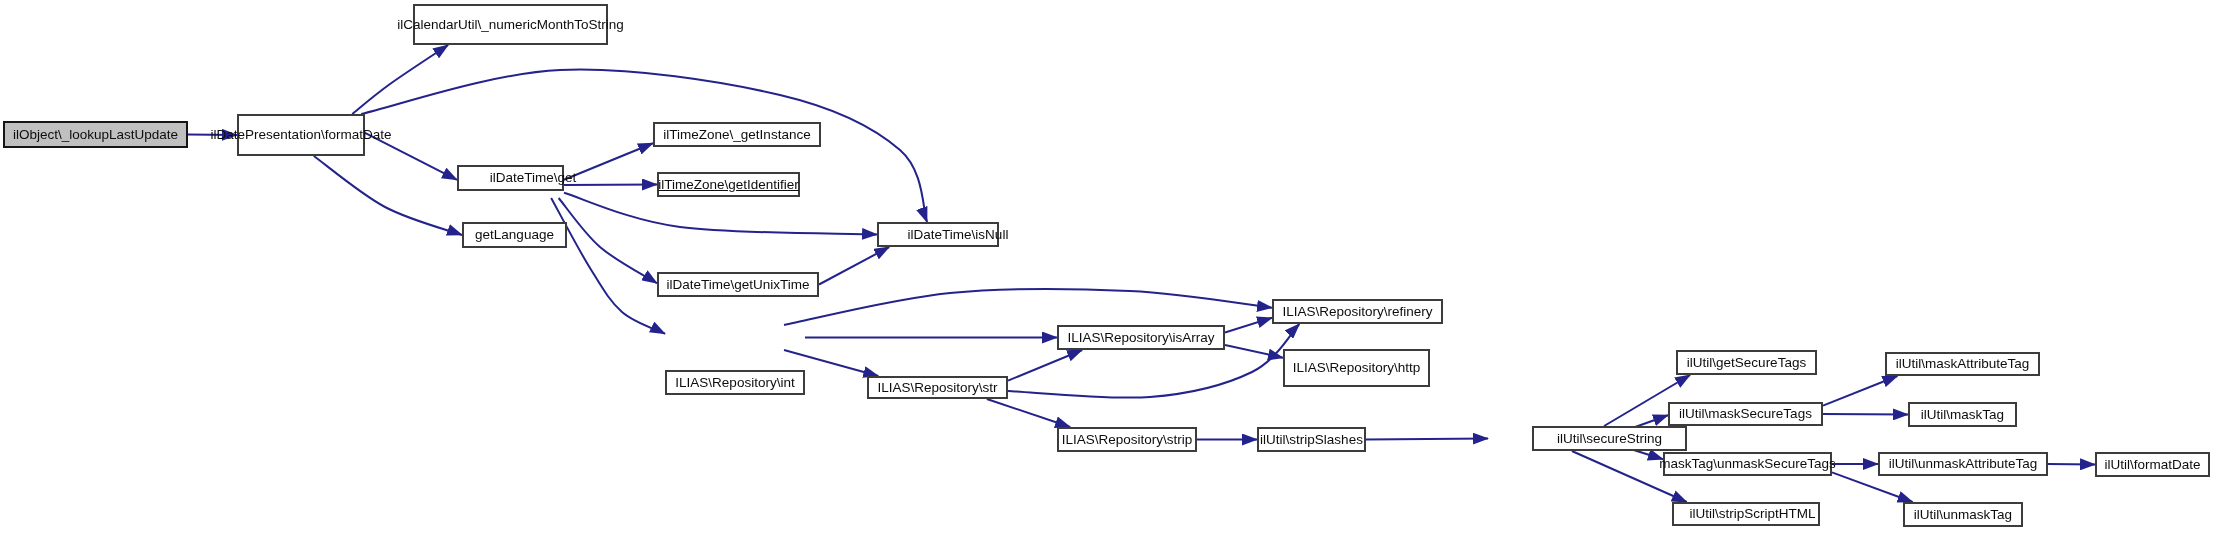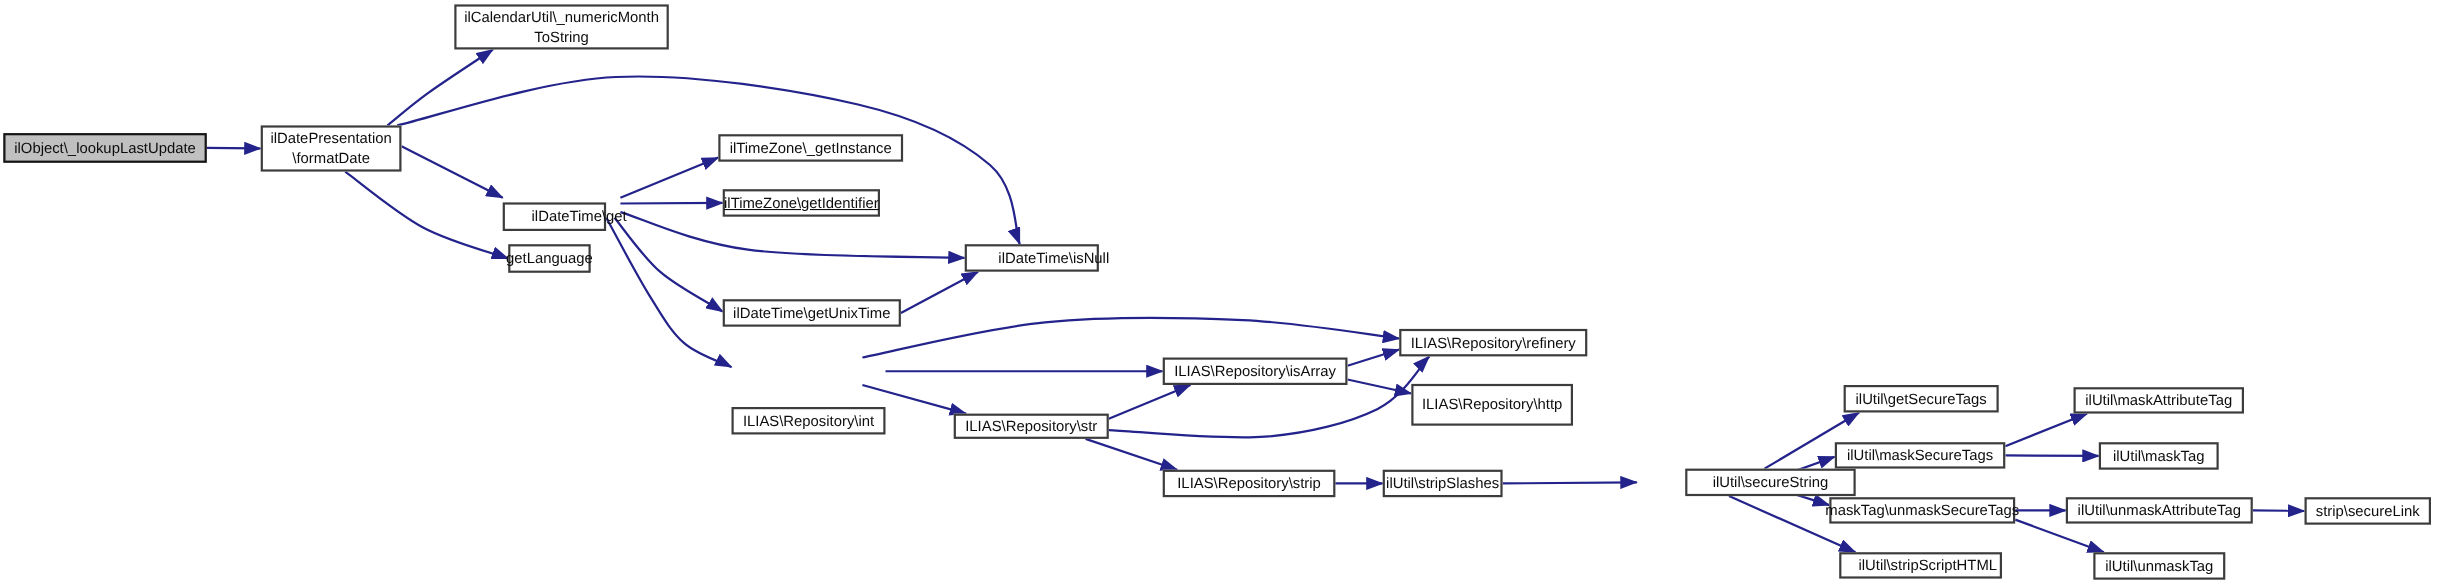--- a/index.html
+++ b/index.html
@@ -7,21 +7,21 @@
     position:relative;
     width:2216px;height:534px;
     background:#ffffff;
     font-family:"Liberation Sans",sans-serif;
     overflow:hidden;
   }
   #edges-svg{position:absolute;left:0;top:0;width:2216px;height:534px;}
   .edge{fill:none;stroke:var(--edge-color,#23238b);stroke-width:2;}
   .node{
     position:absolute;
-    display:flex;flex-direction:column;align-items:center;justify-content:center;
+    display:flex;flex-direction:row;align-items:center;justify-content:center;
     background:#ffffff;
     border:2px solid var(--border-color,#3c3c3c);
     box-sizing:border-box;
     font-size:13.5px;color:#0d0d0d;
     white-space:nowrap;line-height:1.3;
     text-align:center;
     cursor:pointer;
   }
   .node.highlight{background:var(--highlight-fill,#c0c0c0);border-color:#151515;}
   .lbl{display:block;pointer-events:none;}
@@ -74,24 +74,24 @@
         <span class="lbl">ilObject\_lookupLastUpdate</span>
       </div>
       <div class="node" style="left: 237px; top: 114px; width: 128px; height: 42px;">
         <span class="lbl">ilDatePresentation</span>
         <span class="lbl">\formatDate</span>
       </div>
       <div class="node" style="left: 413px; top: 4px; width: 195px; height: 41px;">
         <span class="lbl">ilCalendarUtil\_numericMonth</span>
         <span class="lbl">ToString</span>
       </div>
-      <div class="node" style="left: 457px; top: 184px; width: 94px; height: 26px; padding-left: 45px;">
+      <div class="node" style="left: 457px; top: 165px; width: 107px; height: 26px; padding-left: 45px;">
         <span class="lbl">ilDateTime\get</span>
       </div>
-      <div class="node" style="left: 462px; top: 222px; width: 75px; height: 26px;">
+      <div class="node" style="left: 462px; top: 222px; width: 105px; height: 26px;">
         <span class="lbl">getLanguage</span>
       </div>
       <div class="node" style="left: 653px; top: 122px; width: 168px; height: 25px;">
         <span class="lbl">ilTimeZone\_getInstance</span>
       </div>
       <div class="node" style="left: 657px; top: 172px; width: 143px; height: 25px; text-decoration: underline;">
         <span class="lbl">ilTimeZone\getIdentifier</span>
       </div>
       <div class="node" style="left: 877px; top: 222px; width: 122px; height: 25px; padding-left: 40px;">
         <span class="lbl">ilDateTime\isNull</span>
@@ -107,21 +107,21 @@
       </div>
       <div class="node" style="left: 1057px; top: 325px; width: 168px; height: 25px;">
         <span class="lbl">ILIAS\Repository\isArray</span>
       </div>
       <div class="node" style="left: 1272px; top: 299px; width: 171px; height: 25px; text-align: right;">
         <span class="lbl">ILIAS\Repository\refinery</span>
       </div>
       <div class="node" style="left: 1283px; top: 349px; width: 147px; height: 38px;">
         <span class="lbl">ILIAS\Repository\http</span>
       </div>
-      <div class="node" style="left: 1057px; top: 427px; width: 157px; height: 25px;">
+      <div class="node" style="left: 1057px; top: 427px; width: 140px; height: 25px;">
         <span class="lbl">ILIAS\Repository\strip</span>
       </div>
       <div class="node" style="left: 1257px; top: 427px; width: 109px; height: 25px;">
         <span class="lbl">ilUtil\stripSlashes</span>
       </div>
       <div class="node" style="left: 1532px; top: 426px; width: 155px; height: 25px;">
         <span class="lbl">ilUtil\secureString</span>
       </div>
       <div class="node" style="left: 1676px; top: 350px; width: 141px; height: 25px;">
         <span class="lbl">ilUtil\getSecureTags</span>
@@ -138,19 +138,19 @@
       <div class="node" style="left: 1885px; top: 352px; width: 155px; height: 24px;">
         <span class="lbl">ilUtil\maskAttributeTag</span>
       </div>
       <div class="node" style="left: 1908px; top: 402px; width: 109px; height: 25px;">
         <span class="lbl">ilUtil\maskTag</span>
       </div>
       <div class="node" style="left: 1878px; top: 452px; width: 170px; height: 24px;">
         <span class="lbl">ilUtil\unmaskAttributeTag</span>
       </div>
       <div class="node" style="left: 2095px; top: 452px; width: 115px; height: 25px;">
-        <span class="lbl">strip\secureLink</span>
+        <span class="lbl">ilUtil\formatDate</span>
       </div>
       <div class="node" style="left: 1903px; top: 502px; width: 120px; height: 25px;">
         <span class="lbl">ilUtil\unmaskTag</span>
       </div>
     </div>
 </div>
 
 </body></html>

